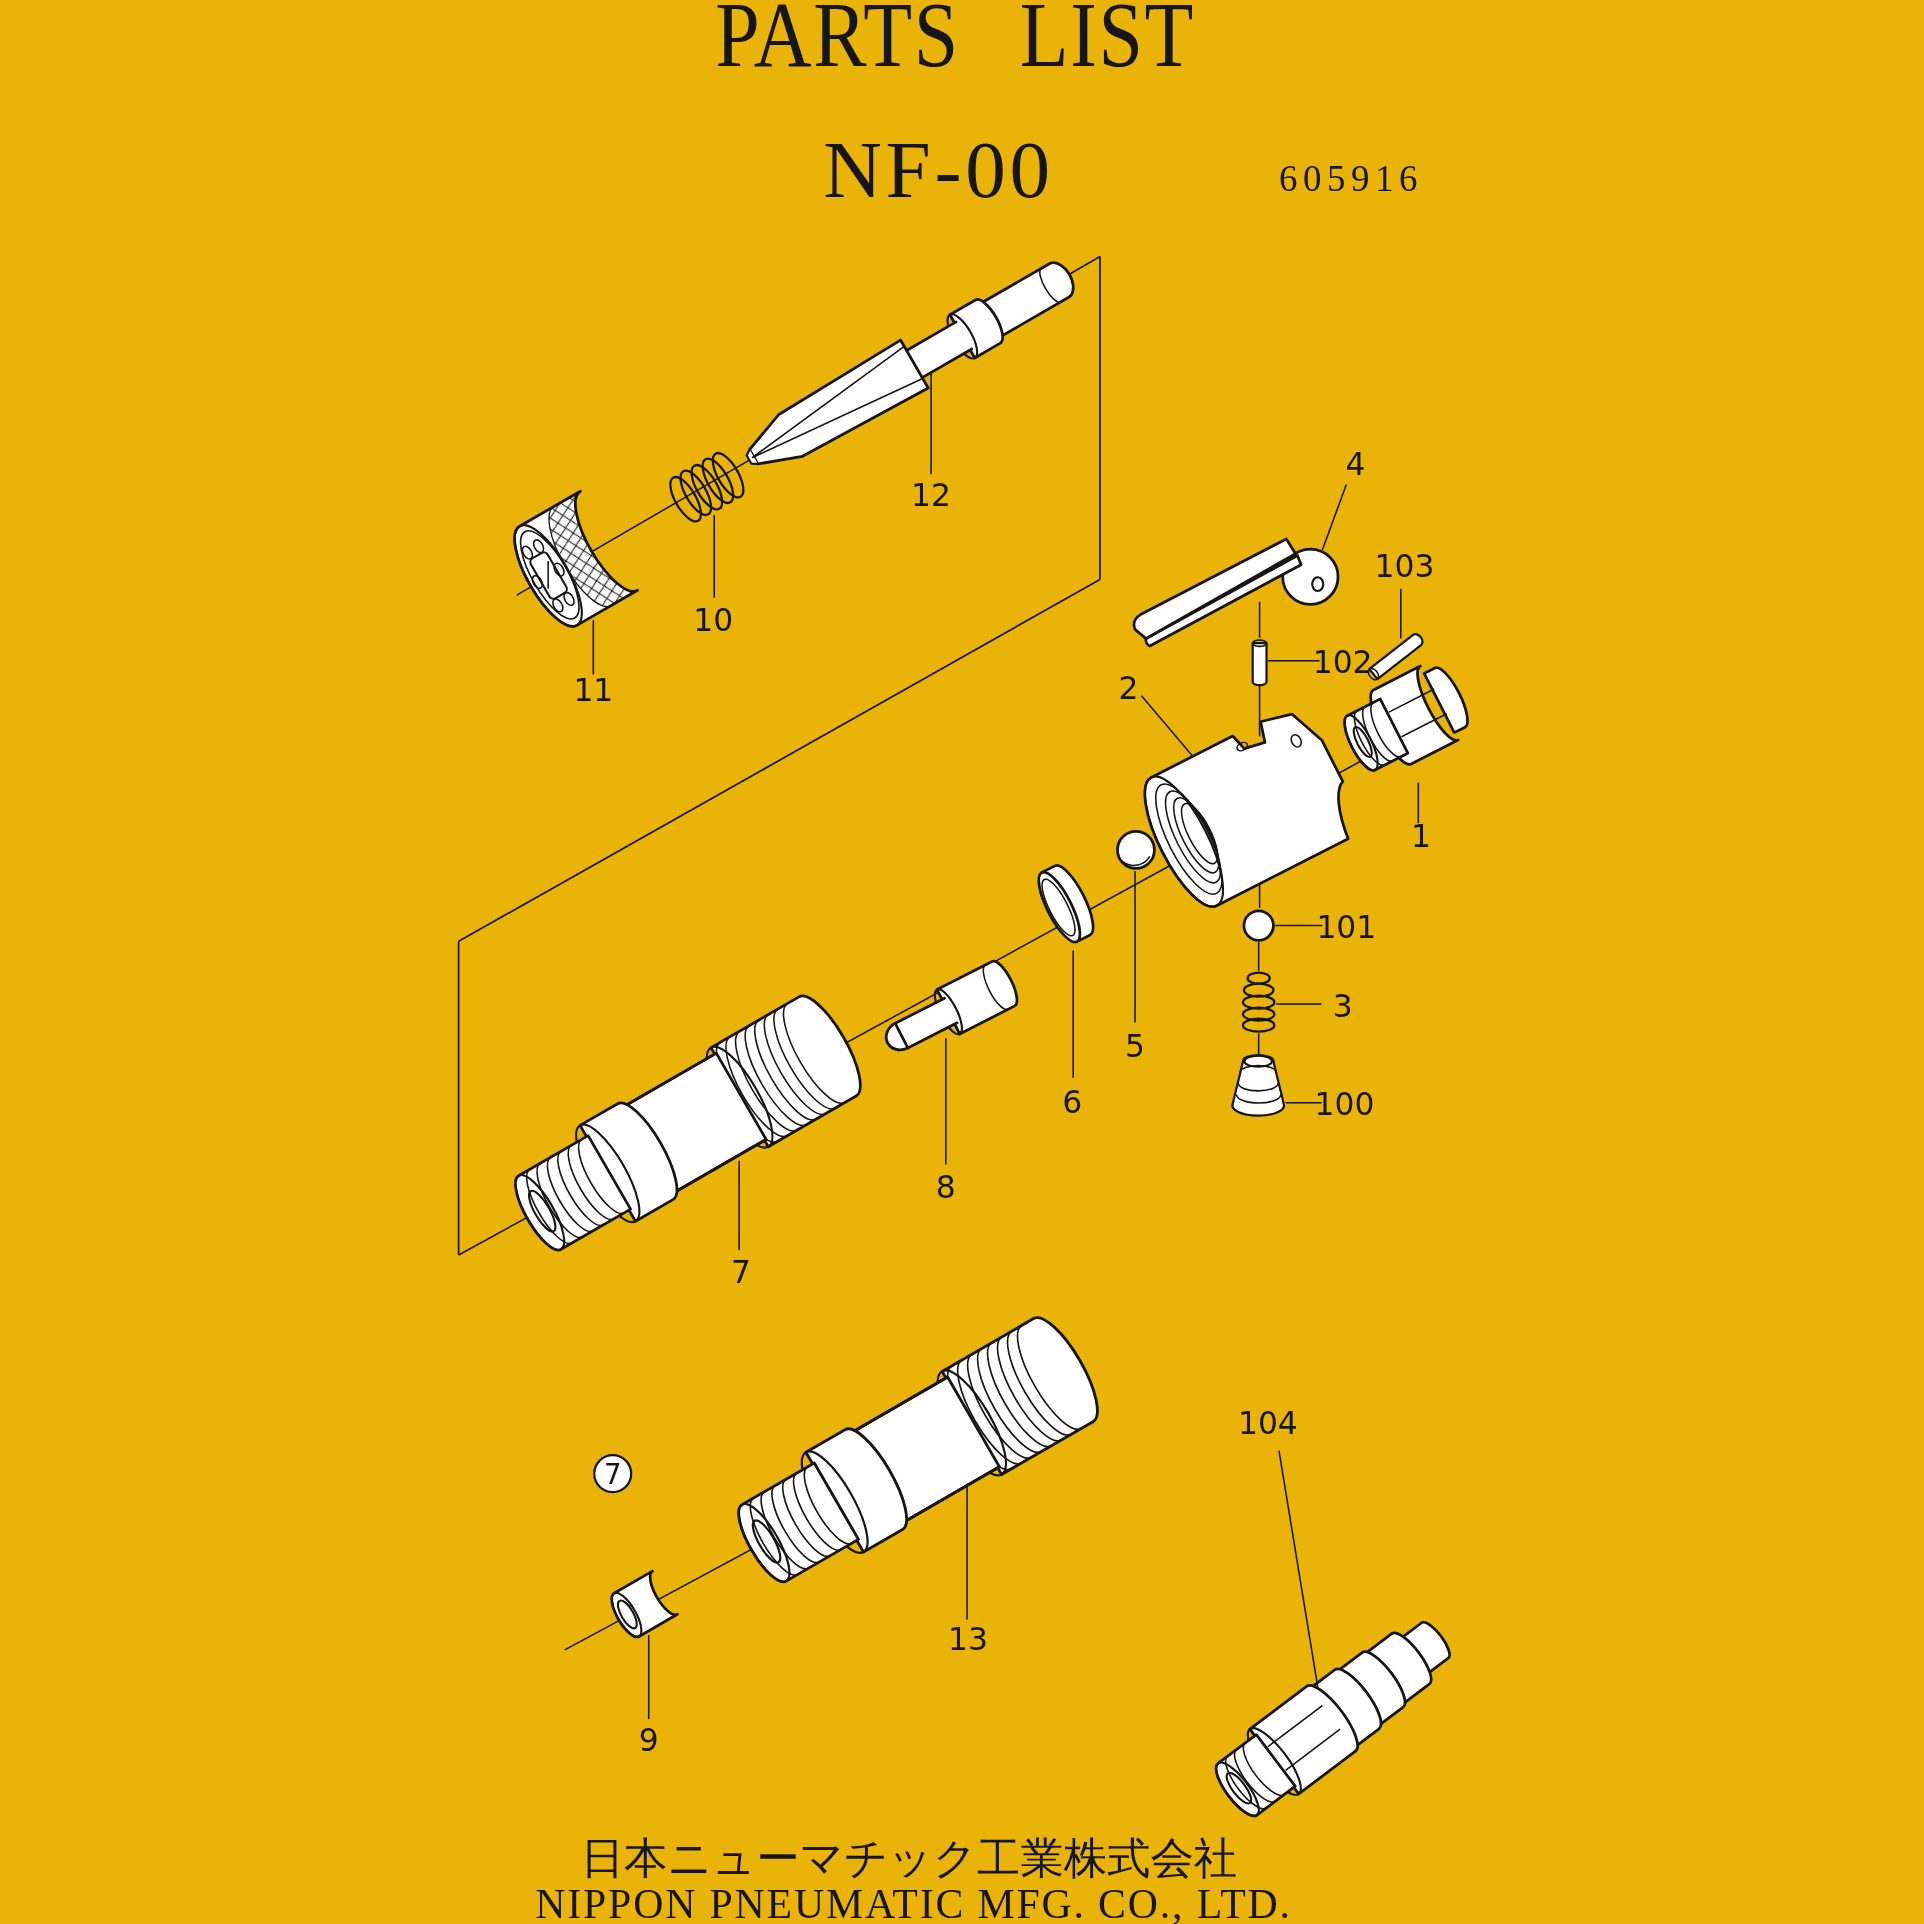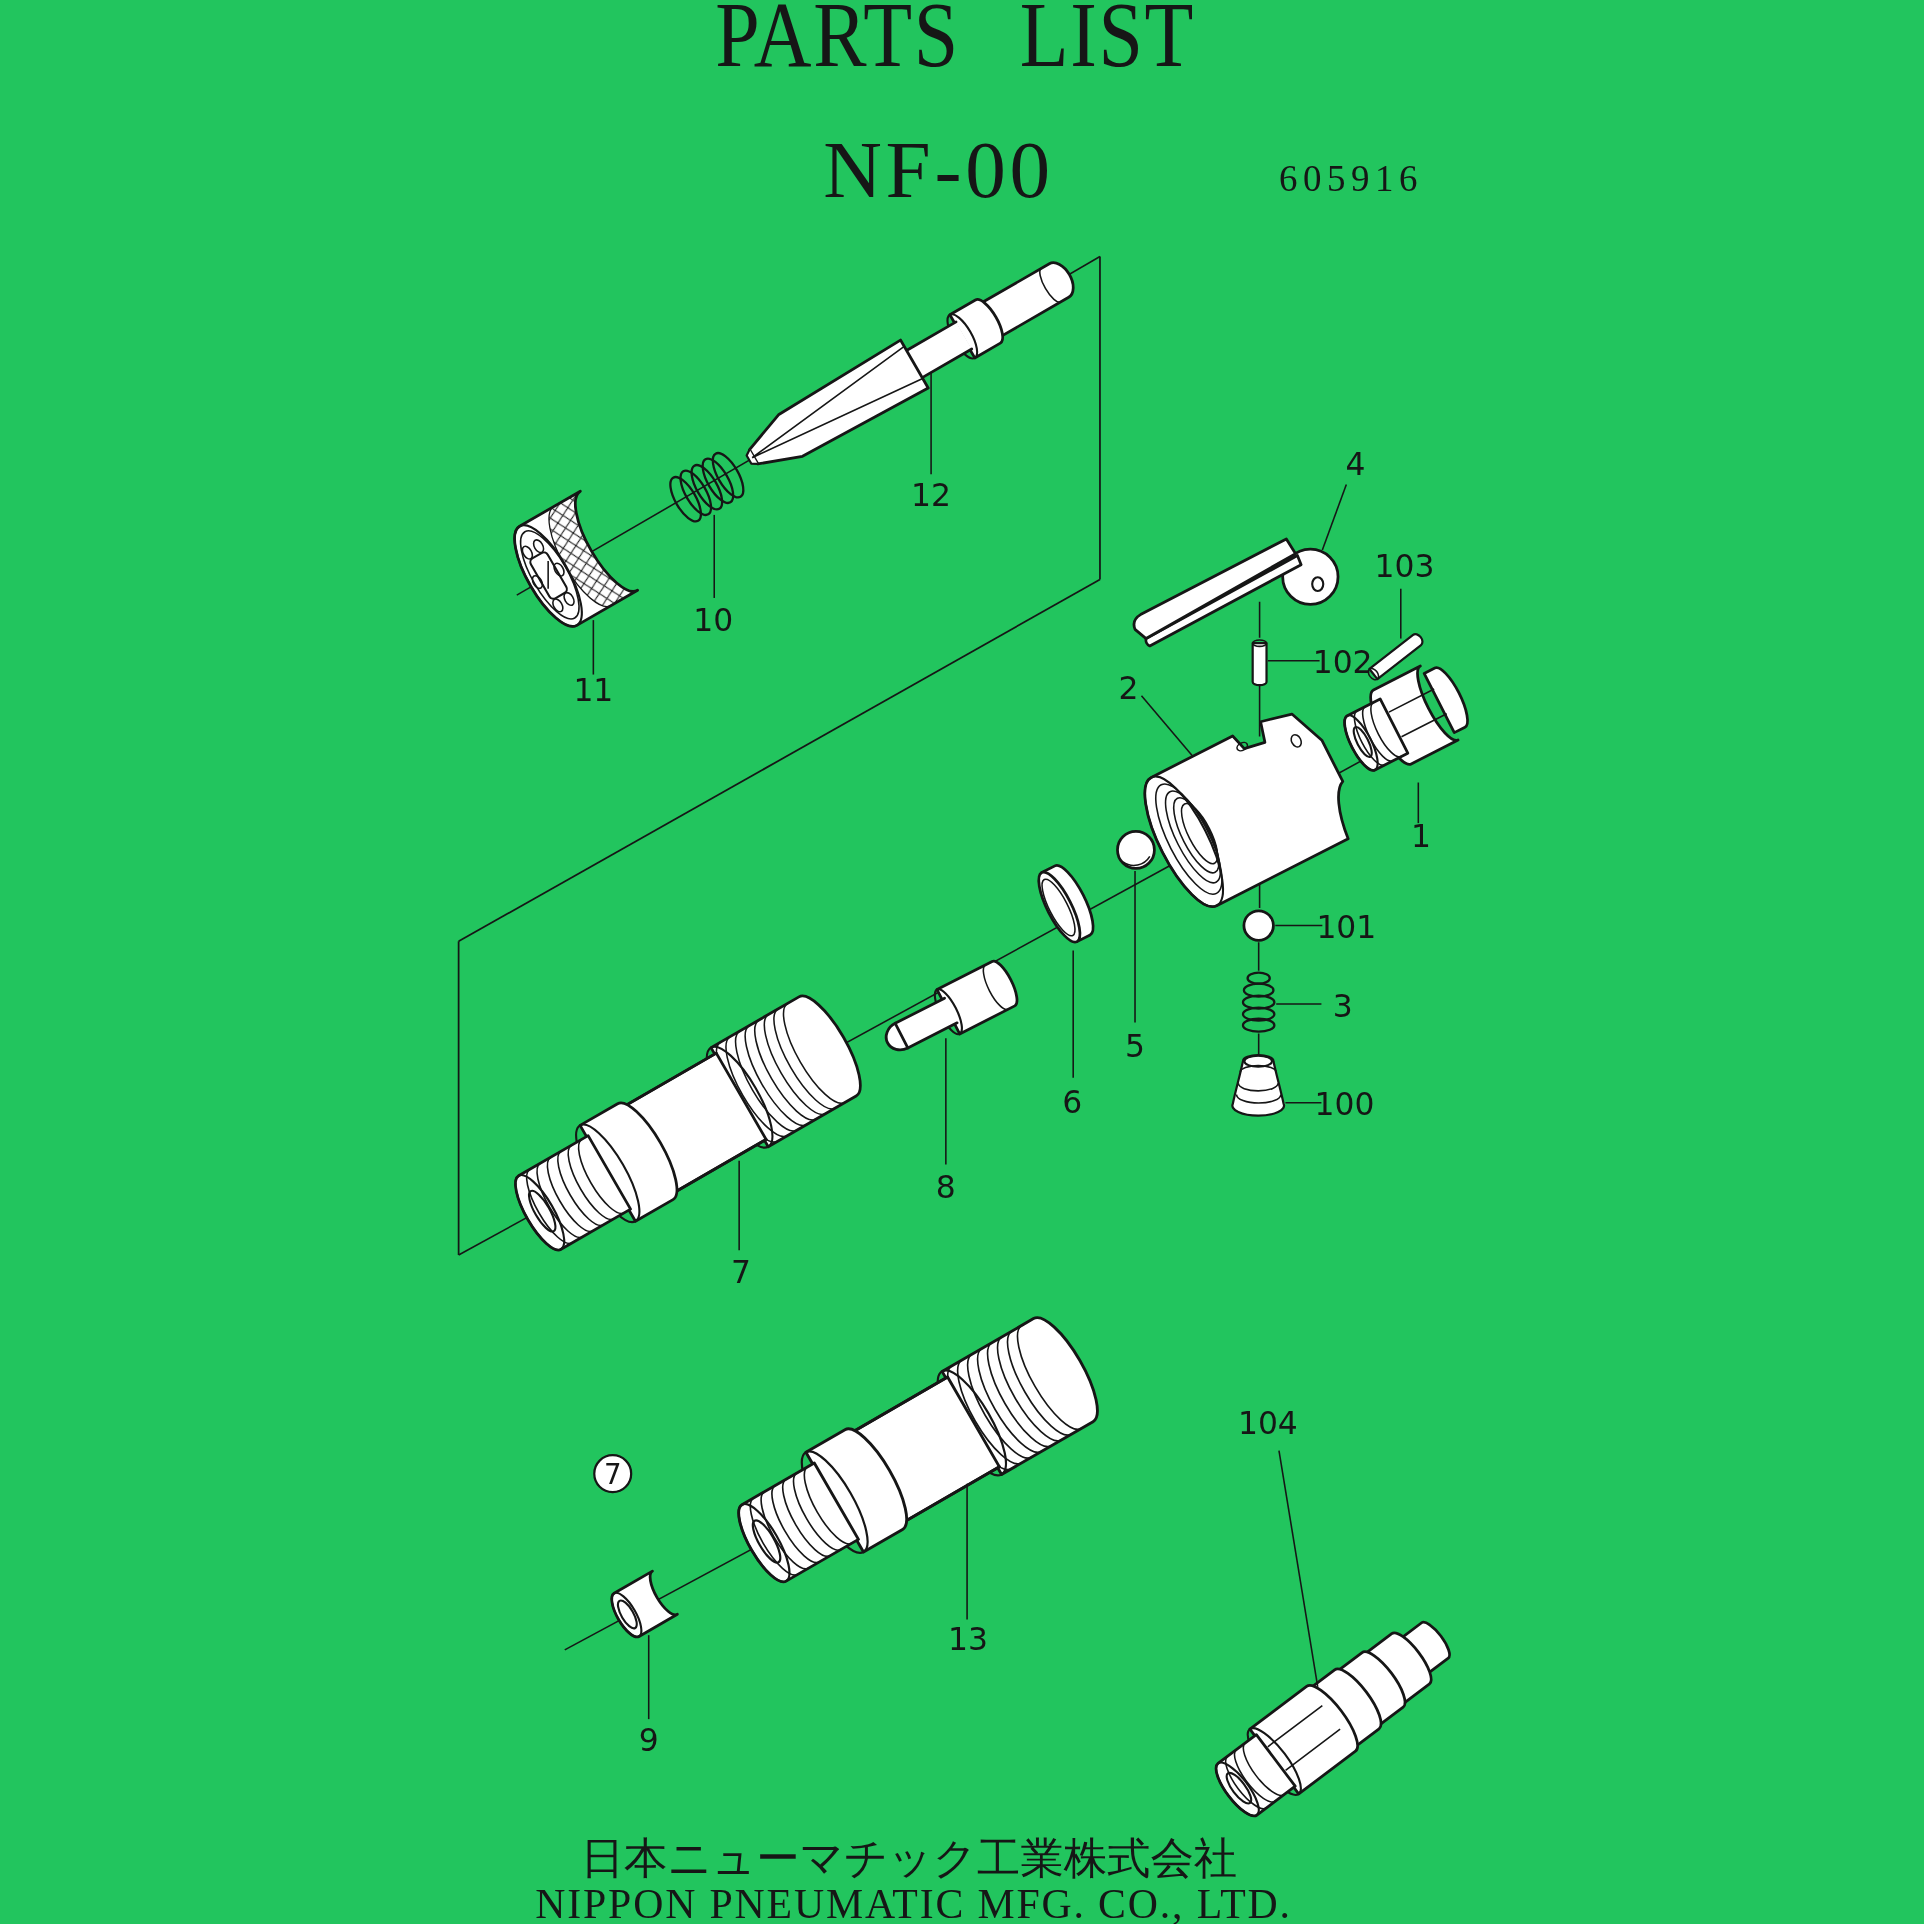--- a/index.html
+++ b/index.html
@@ -1,16 +1,16 @@
 <!DOCTYPE html>
 <html style="font-size:14.8px"><head>
 <meta charset="utf-8">
 <style>
   html,body{margin:0;padding:0;background:#fff;}
-  #page{position:relative;width:1924px;height:1924px;background:#22c55e;overflow:hidden;
+  #page{position:relative;width:1924px;height:1924px;background:#eab308;overflow:hidden;
         font-family:"Liberation Sans",sans-serif;}
   svg{position:absolute;left:0;top:0;}
   .t-title{font-family:"Liberation Serif","DejaVu Serif",serif;font-size:100px;letter-spacing:2px;word-spacing:48px;fill:#161616;}
   .t-model{font-family:"Liberation Serif","DejaVu Serif",serif;font-size:88px;letter-spacing:4px;fill:#161616;}
   .t-num{font-family:"Liberation Serif","DejaVu Serif",serif;font-size:40px;letter-spacing:6px;fill:#161616;}
   .t-label{font-family:"DejaVu Sans","Liberation Sans",sans-serif;font-size:34px;fill:#161616;}
   .t-circ{font-family:"DejaVu Sans","Liberation Sans",sans-serif;font-size:30px;fill:#161616;}
   .t-jp{font-family:"DejaVu Sans","Liberation Sans",sans-serif;font-size:47px;fill:#161616;}
   .t-en{font-family:"Liberation Serif","DejaVu Serif",serif;font-size:45px;letter-spacing:2px;fill:#161616;}
   .ln{stroke:#161616;stroke-width:1.7;fill:none;}

